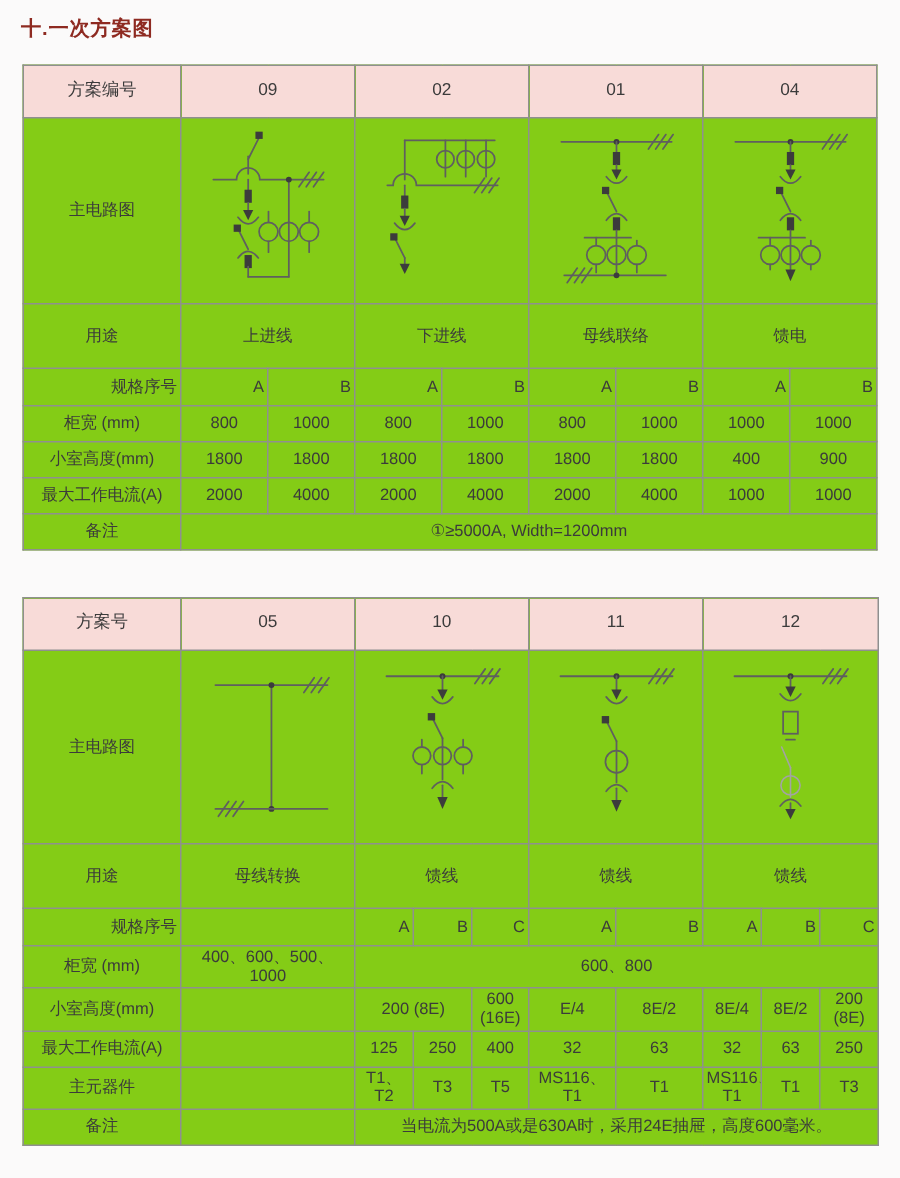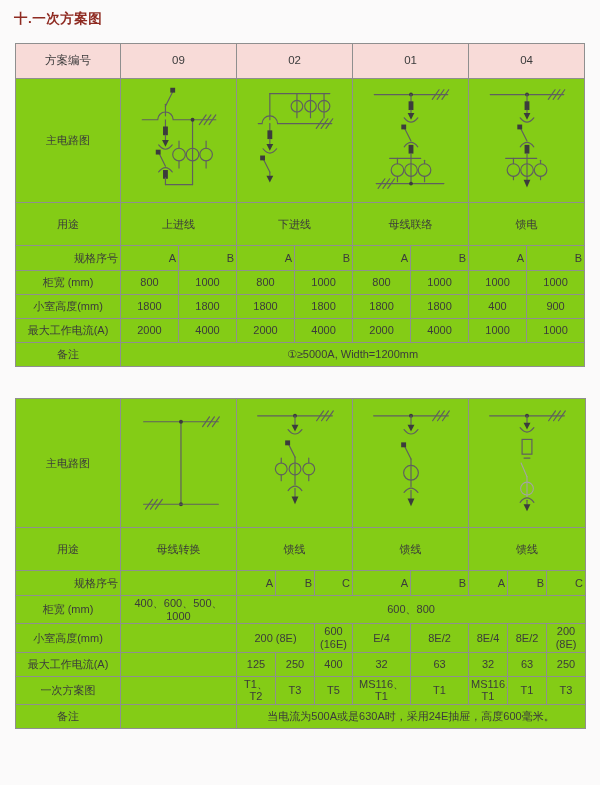--- a/index.html
+++ b/index.html
@@ -237,20 +237,27 @@
     <col style="width:39px">
       <col style="width:39px">
       <col style="width:38px">
     <col style="width:58px">
       <col style="width:58px">
     <col style="width:39px">
       <col style="width:39px">
       <col style="width:39px">
   </colgroup>
   <tbody>
+      <tr class="head">
+    <td>方案号</td>
+    <td>05</td>
+    <td colspan="3">10</td>
+    <td colspan="2">11</td>
+    <td colspan="3">12</td>
+  </tr>
   <tr class="diag">
     <td>主电路图</td>
     <td class="diag">
       <svg viewBox="0 0 116 124" width="114" height="124">
         <line class="ln" x1="22" y1="20" x2="98" y2="20" stroke-width="1.8"></line>
         <path class="ln" d="M82 25 L89 15 M87 25 L94 15 M92 25 L99 15"></path>
         <line class="ln" x1="60" y1="20" x2="60" y2="104"></line>
         <circle class="s" cx="60" cy="20" r="2"></circle>
             <circle class="s" cx="60" cy="104" r="2"></circle>
         <line class="ln" x1="22" y1="104" x2="98" y2="104" stroke-width="1.8"></line>
@@ -357,21 +364,21 @@
     <td>125</td>
     <td>250</td>
     <td>400</td>
     <td>32</td>
     <td>63</td>
     <td>32</td>
     <td>63</td>
     <td>250</td>
   </tr>
   <tr class="r-std">
-    <td>一次方案图</td>
+    <td>主元器件</td>
     <td></td>
     <td>T1、T2</td>
     <td>T3</td>
     <td>T5</td>
     <td>MS116、T1</td>
     <td>T1</td>
     <td>MS116、T1</td>
     <td>T1</td>
     <td>T3</td>
   </tr>

